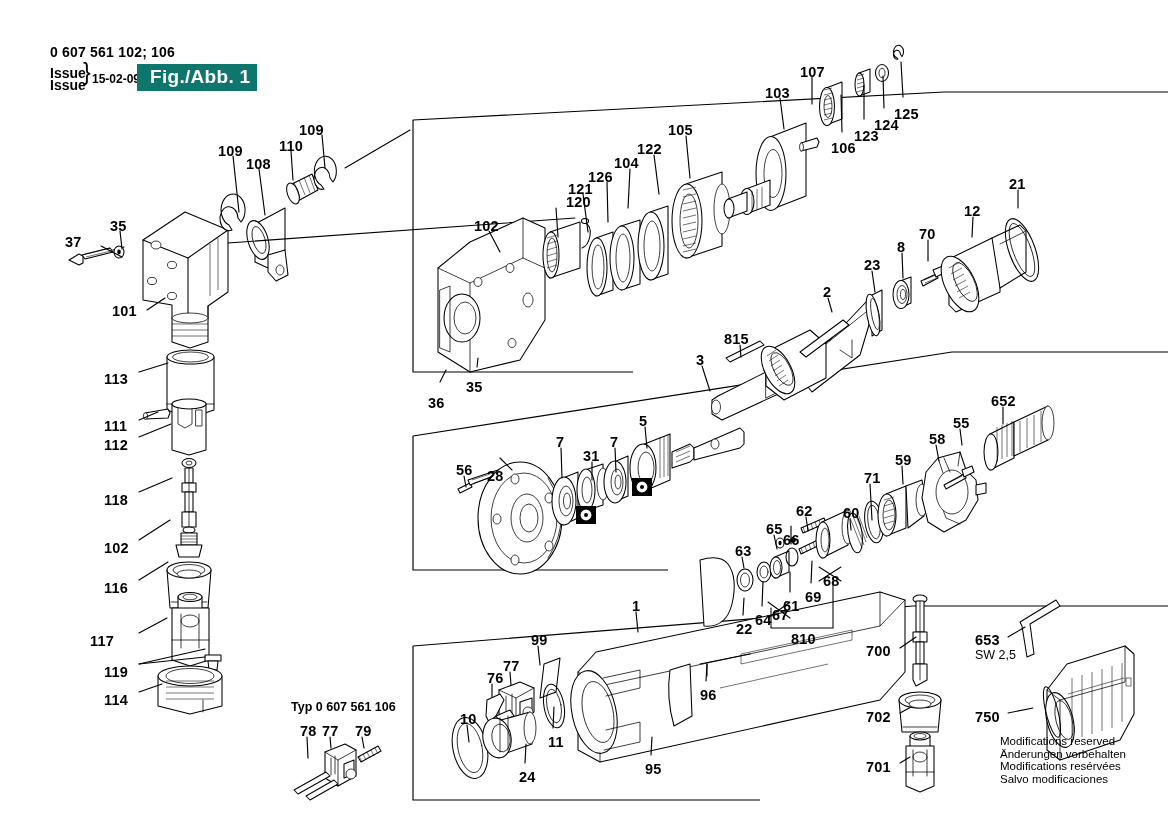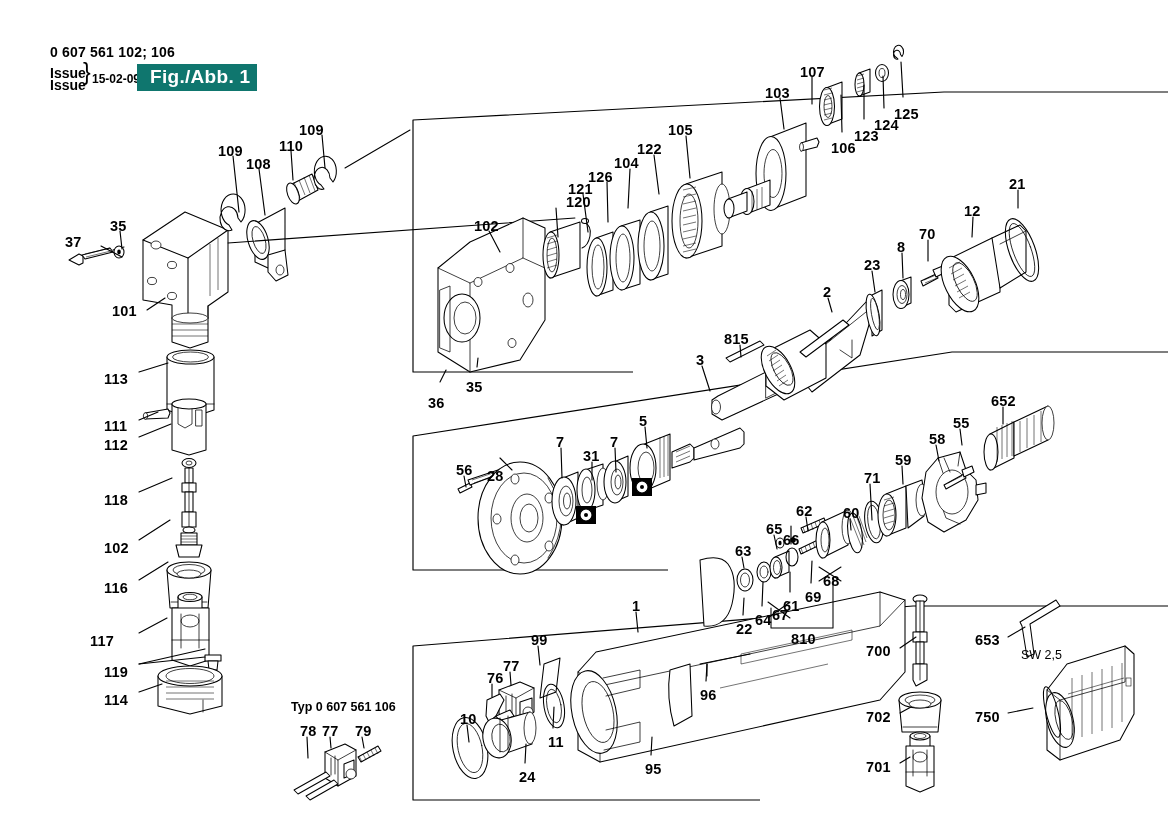--- a/index.html
+++ b/index.html
@@ -783,16 +783,22 @@
       <div class="lbl" style="left: 355px; top: 723px;">79</div>
       <div class="lbl" style="left: 866px; top: 643px;">700</div>
       <div class="lbl" style="left: 866px; top: 709px;">702</div>
       <div class="lbl" style="left: 866px; top: 759px;">701</div>
       <div class="lbl" style="left: 975px; top: 632px;">653</div>
       <div class="lbl" style="left: 975px; top: 709px;">750</div>
     </div>
 
   <div class="typ" style="left:291px;top:700px;">Typ 0 607 561 106</div>
 
-  <div class="sw" style="left:975px;top:648px;margin-left:46px;">SW 2,5</div>
-
+  <div class="sw" style="left:975px;top:648px;">SW 2,5</div>
+
+  <div class="notes" style="left:1000px;top:735px;">
+    <div>Modifications reserved</div>
+    <div>Änderungen vorbehalten</div>
+    <div>Modifications resérvées</div>
+    <div>Salvo modificaciones</div>
+  </div>
 
 </div>
 
 </body></html>

